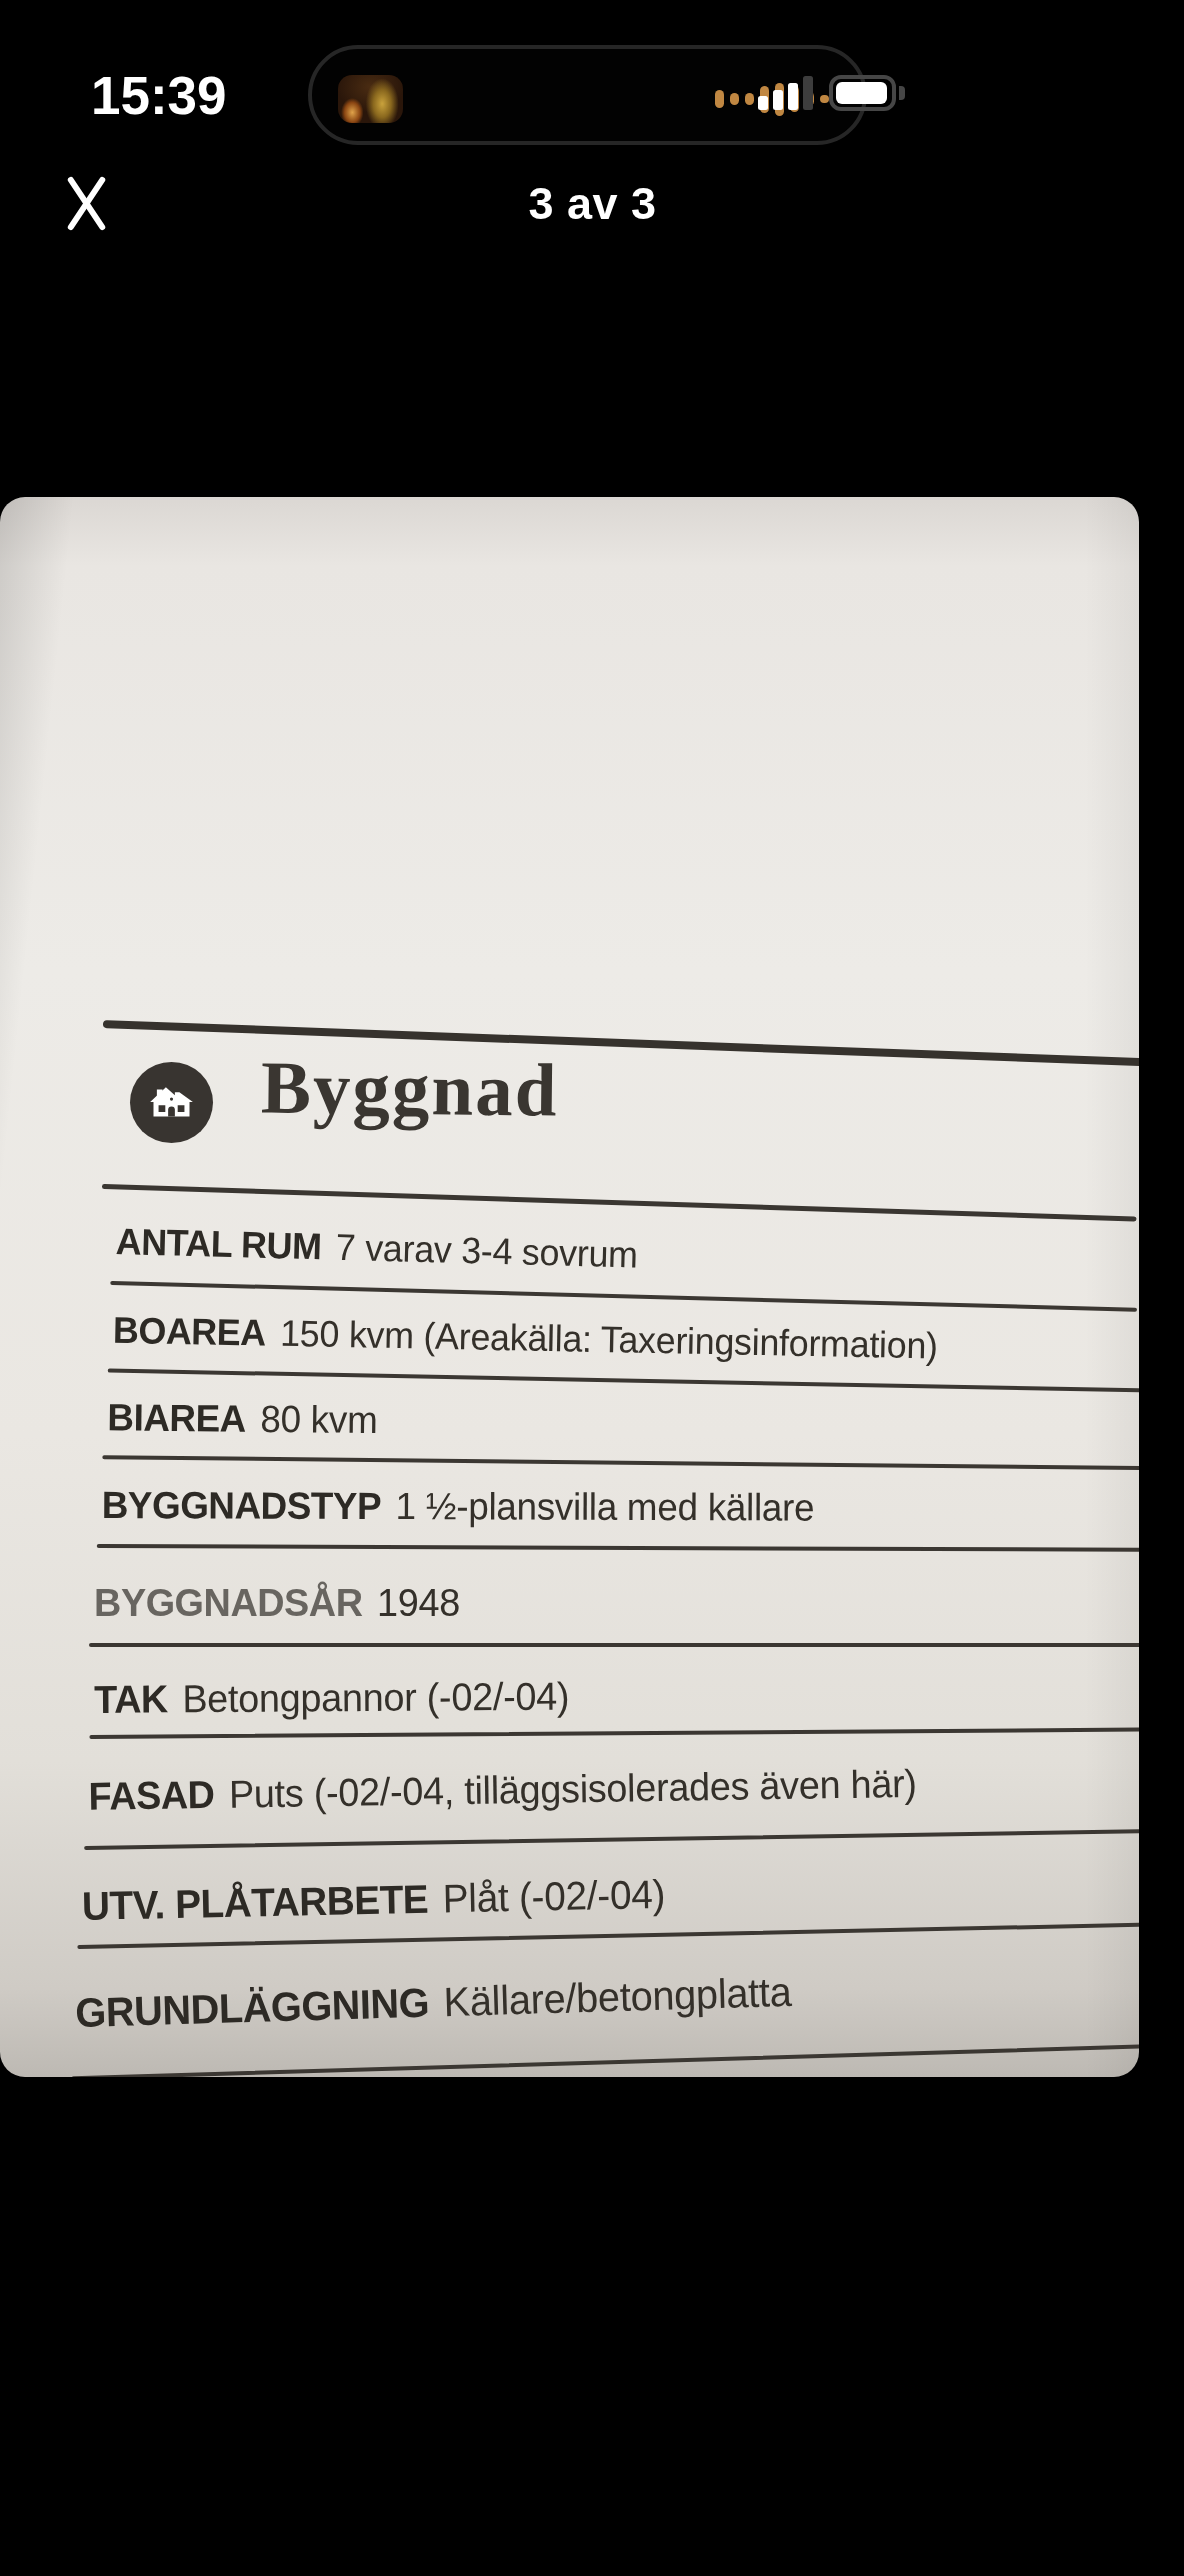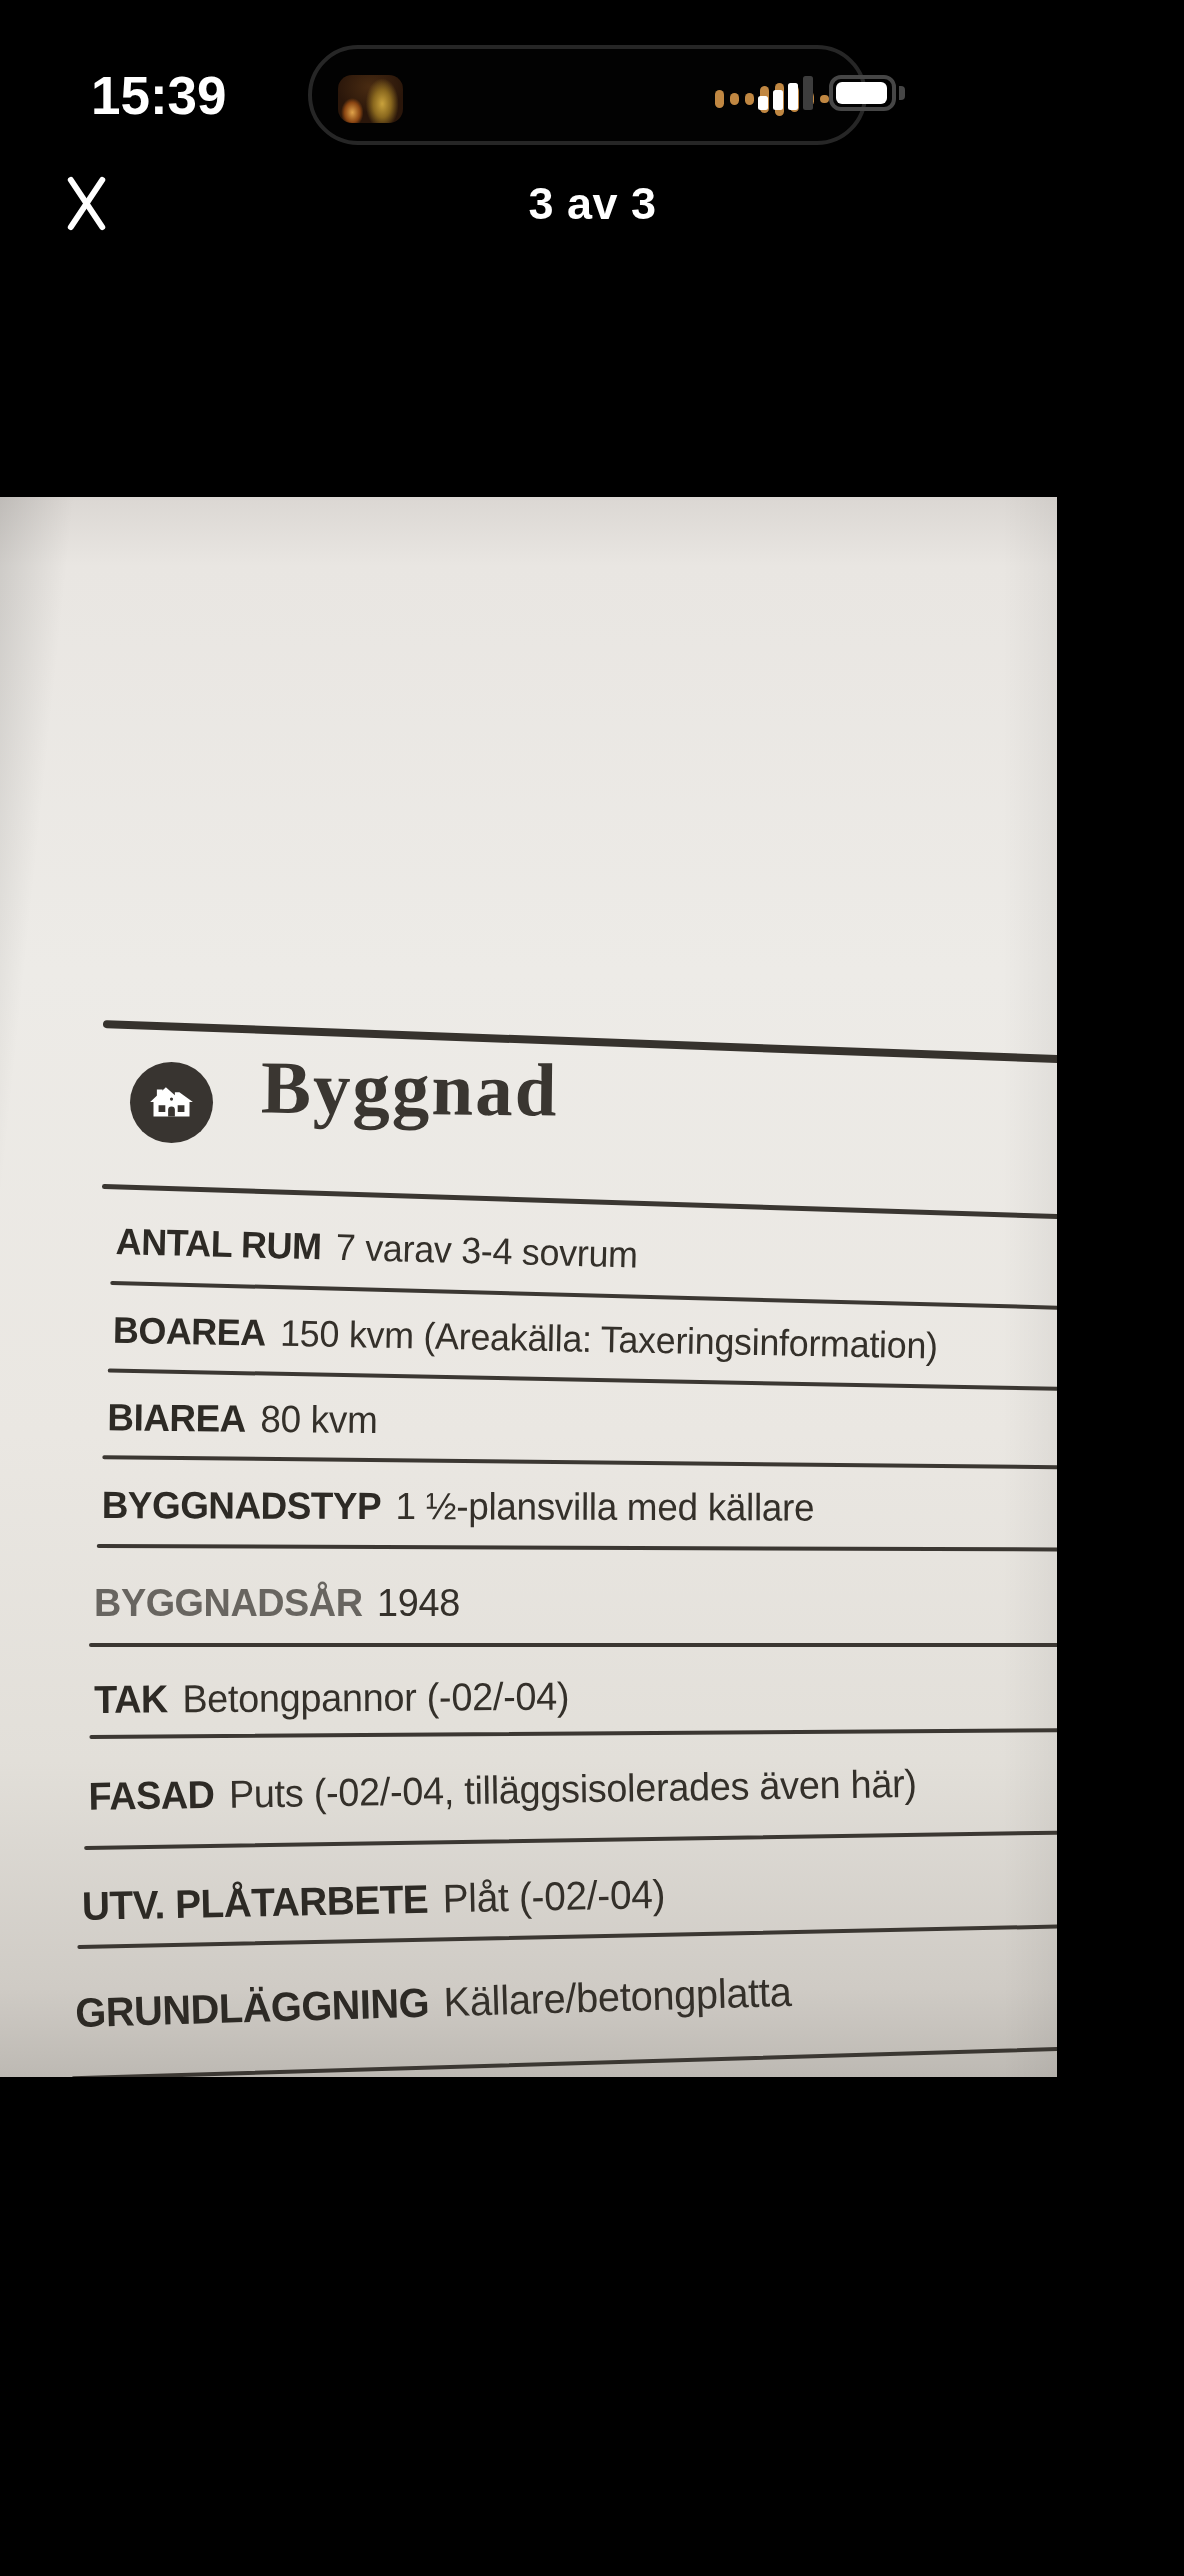--- a/index.html
+++ b/index.html
@@ -40,25 +40,26 @@
   .battery .fill{position:absolute;left:3px;top:3px;bottom:3px;width:51px;background:#fff;border-radius:6px;}
   .battery-nub{width:6px;height:14px;background:#464646;border-radius:0 4px 4px 0;align-self:center;margin-left:-3px;}
   
   .close-btn{position:absolute;left:57px;top:170px;width:63px;height:63px;}
   .counter{
     position:absolute;left:0;top:178px;width:1185px;text-align:center;
     color:#fff;font-size:45px;font-weight:700;letter-spacing:0.5px;
   }
   
   .photo{
-    position:absolute;left:0;top:497px;width:1057px;height:1580px;overflow:hidden;
+    position:absolute;left:0;top:497px;width:1139px;height:1580px;overflow:hidden;
     background:
       linear-gradient(96deg, rgba(0,0,0,.13) 0px, rgba(0,0,0,0) 74px),
       linear-gradient(270deg, rgba(0,0,0,.05) 0px, rgba(0,0,0,0) 54px),
       linear-gradient(180deg,#dbd7d3 0px,#e9e6e2 69px,#edebe7 474px,#eae7e2 938px,#e2dfd9 1264px,#cfcbc5 1491px,#bdb9b3 1580px);
+    border-radius: 25px;
   }
   .doc-head-line{
     position:absolute;left:103px;top:523px;width:1049px;height:8px;background:#36322d;
     border-radius:5px;transform:rotate(2.1deg);transform-origin:0 50%;
   }
   .doc-head{position:absolute;left:0;top:0;width:1185px;}
   .head-badge{
     position:absolute;left:130px;top:565px;width:83px;height:81px;border-radius:50%;
     background:#383430;display:flex;align-items:center;justify-content:center;
   }

